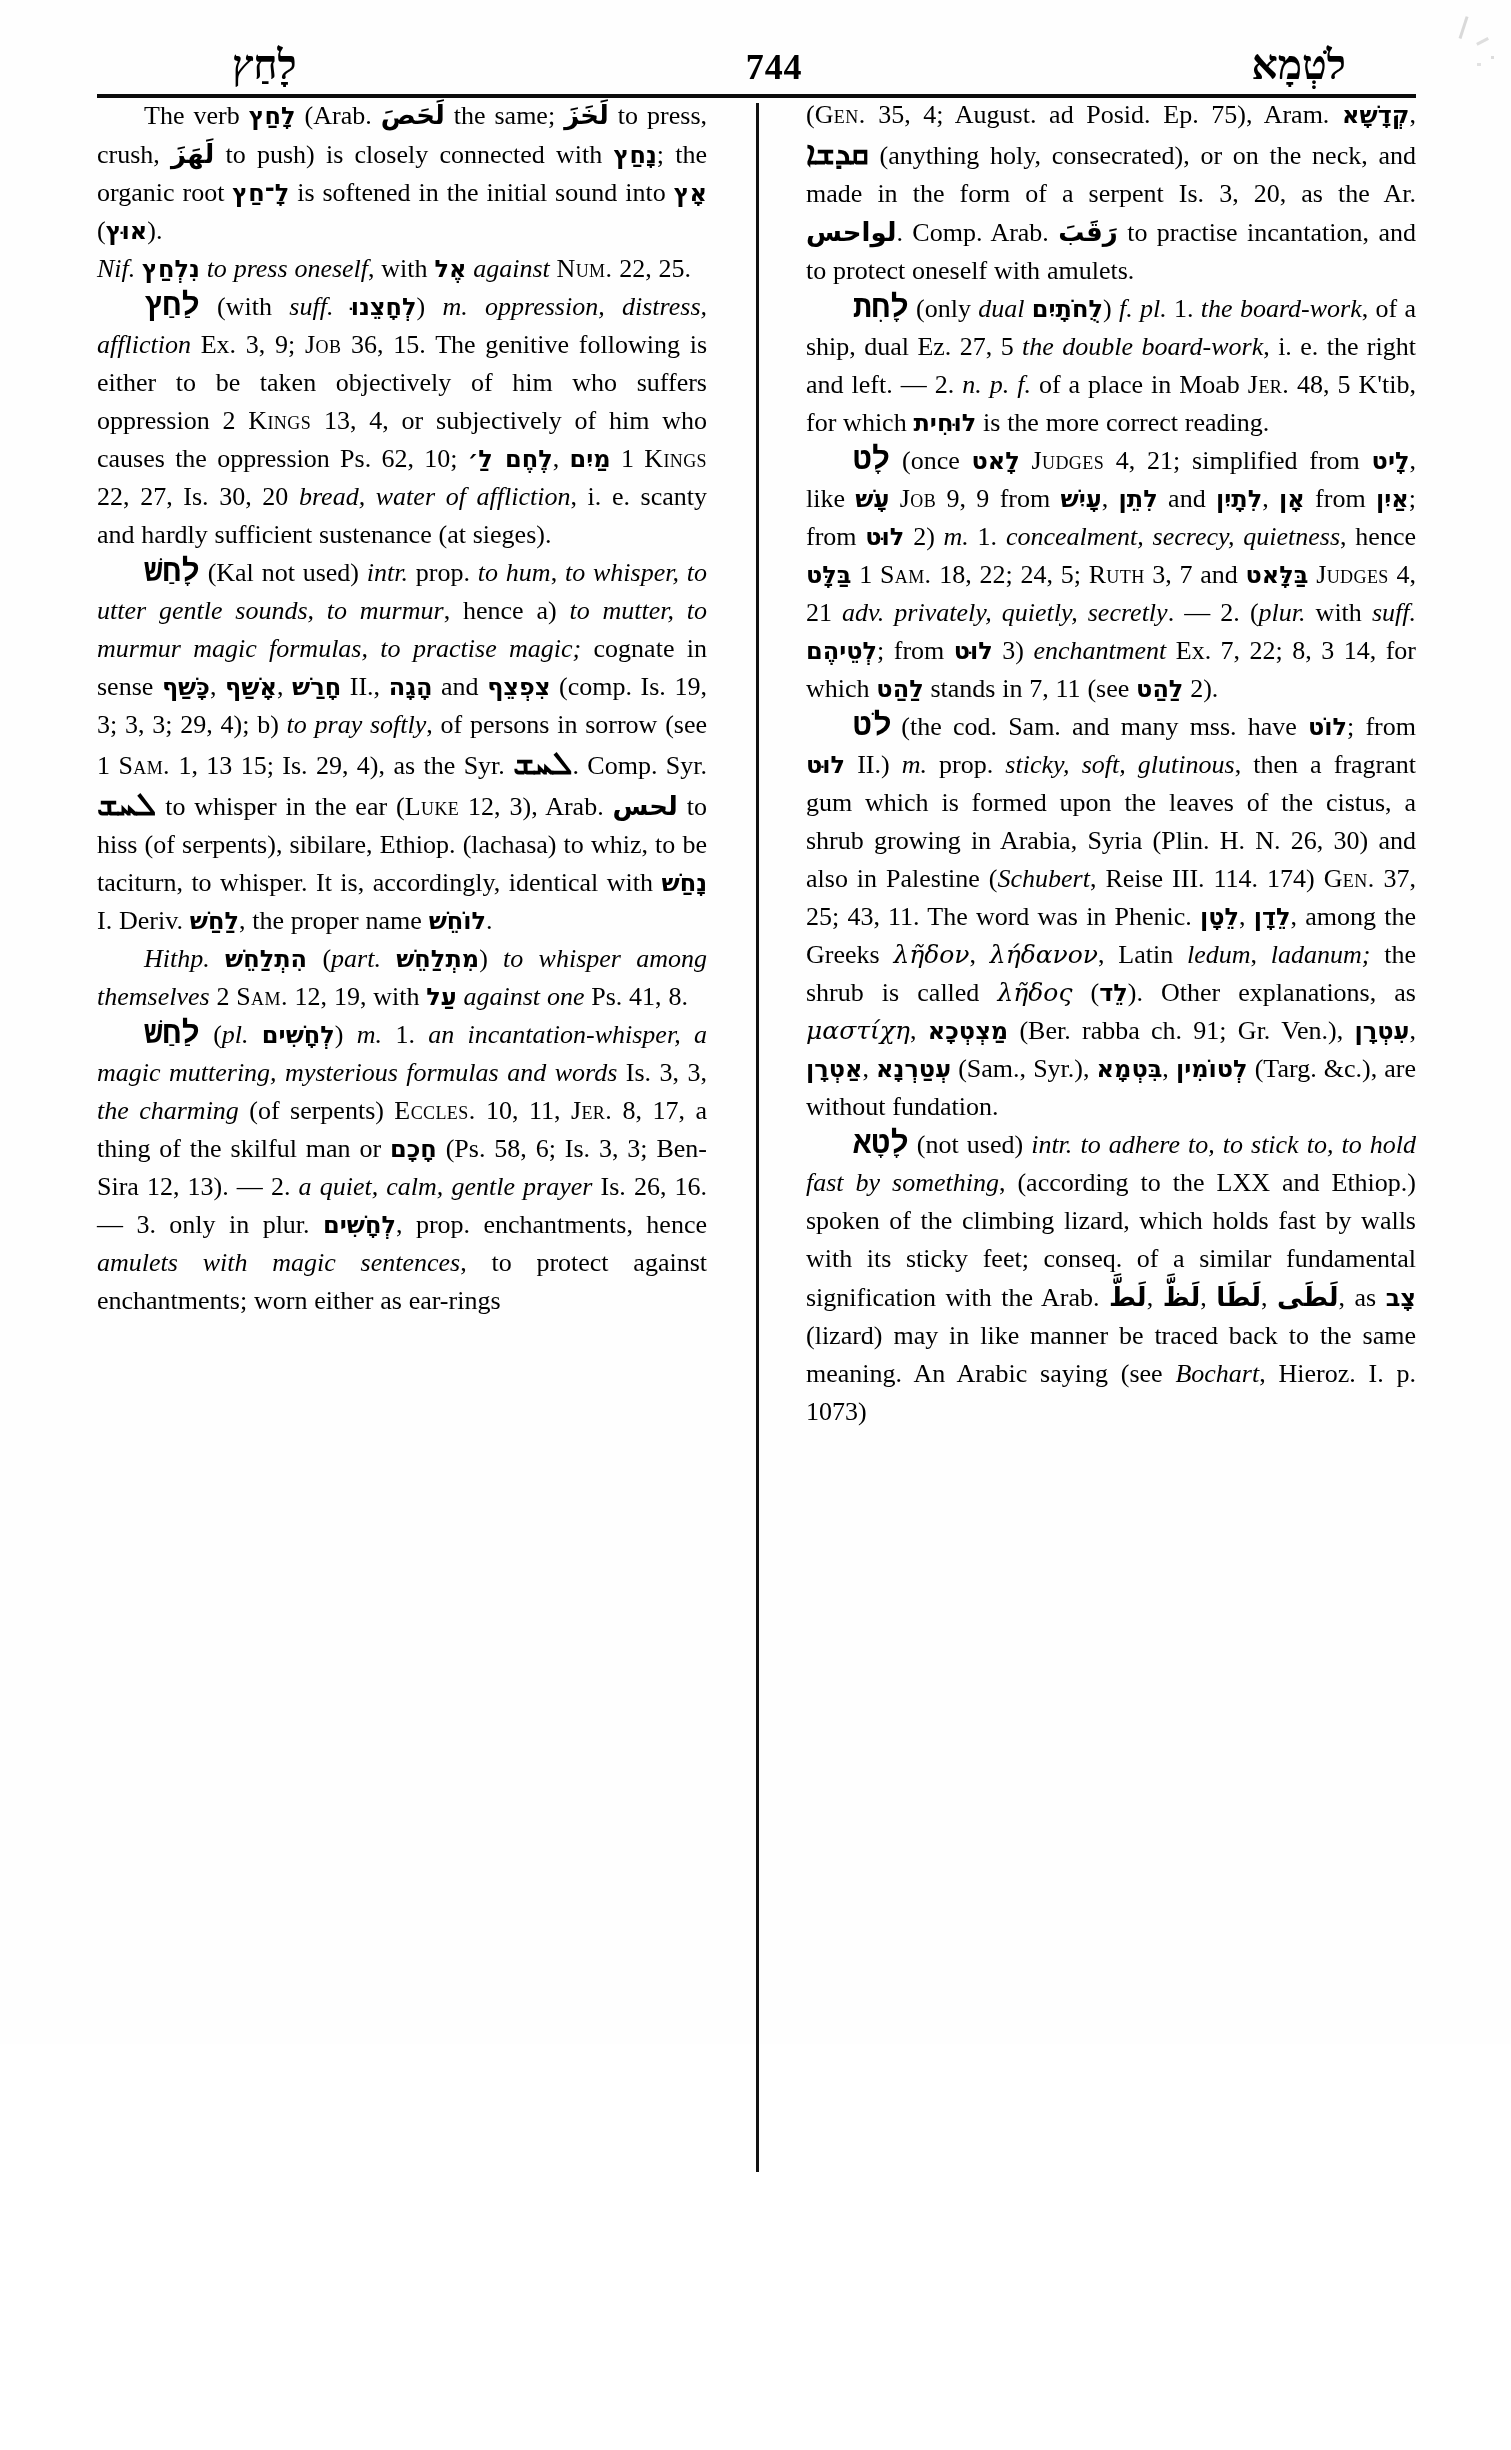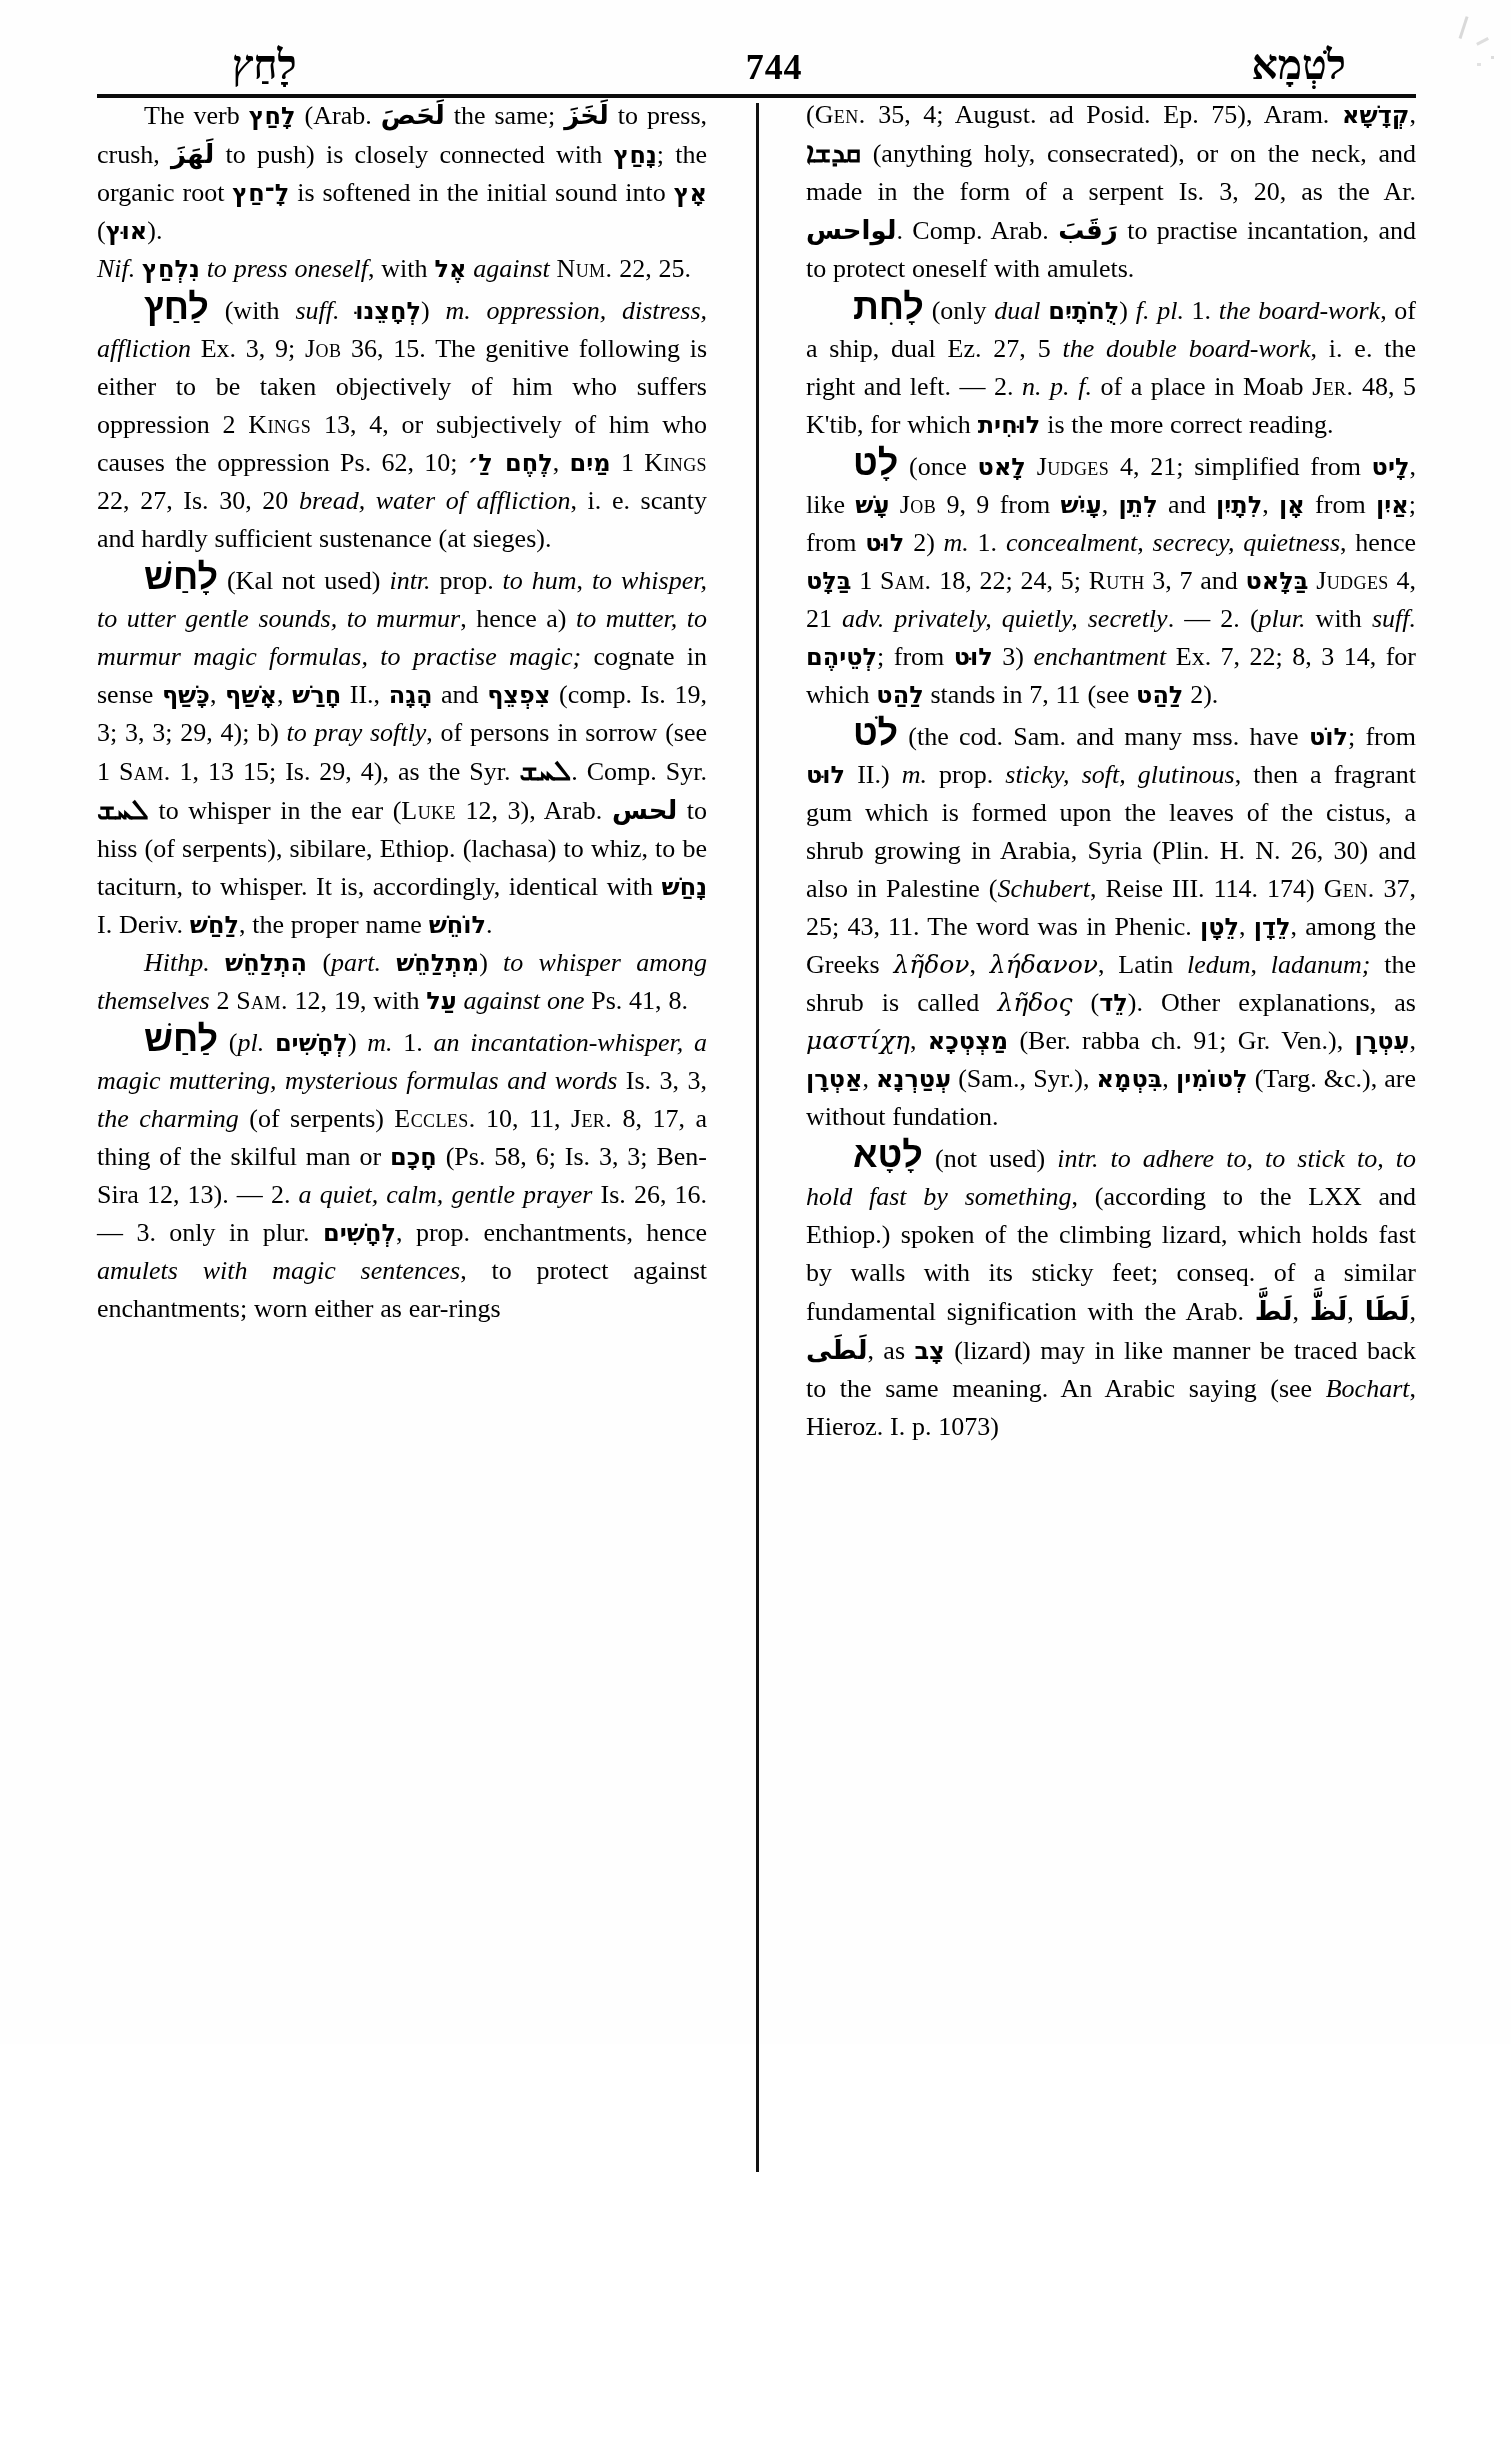--- a/index.html
+++ b/index.html
@@ -117,36 +117,36 @@
   .sc  { font-variant: small-caps; letter-spacing: 0.4px; }
   .heb {
     font-family: "DejaVu Sans", "Liberation Sans", sans-serif;
     font-size: 24px;
     font-weight: 700;
     direction: rtl;
     unicode-bidi: isolate;
     letter-spacing: 0;
   }
   .heb-lem {
-    font-family: Liberation Sans, sans-serif;
-    font-size: 36px;
+    font-family: Liberation Mono, monospace;
+    font-size: 31px;
     font-weight: 700;
     direction: rtl;
     unicode-bidi: isolate;
   }
   .arab {
     font-family: "DejaVu Sans", "Liberation Sans", sans-serif;
     font-size: 26px;
     font-weight: 600;
     direction: rtl;
     unicode-bidi: isolate;
   }
   .syr {
     font-family: "DejaVu Sans", "Liberation Sans", sans-serif;
-    font-size: 28px;
+    font-size: 32px;
     font-weight: 600;
     direction: rtl;
     unicode-bidi: isolate;
   }
   .grk {
     font-family: "DejaVu Serif", "Liberation Serif", serif;
     font-style: italic;
     font-size: 25px;
   }
 </style>

